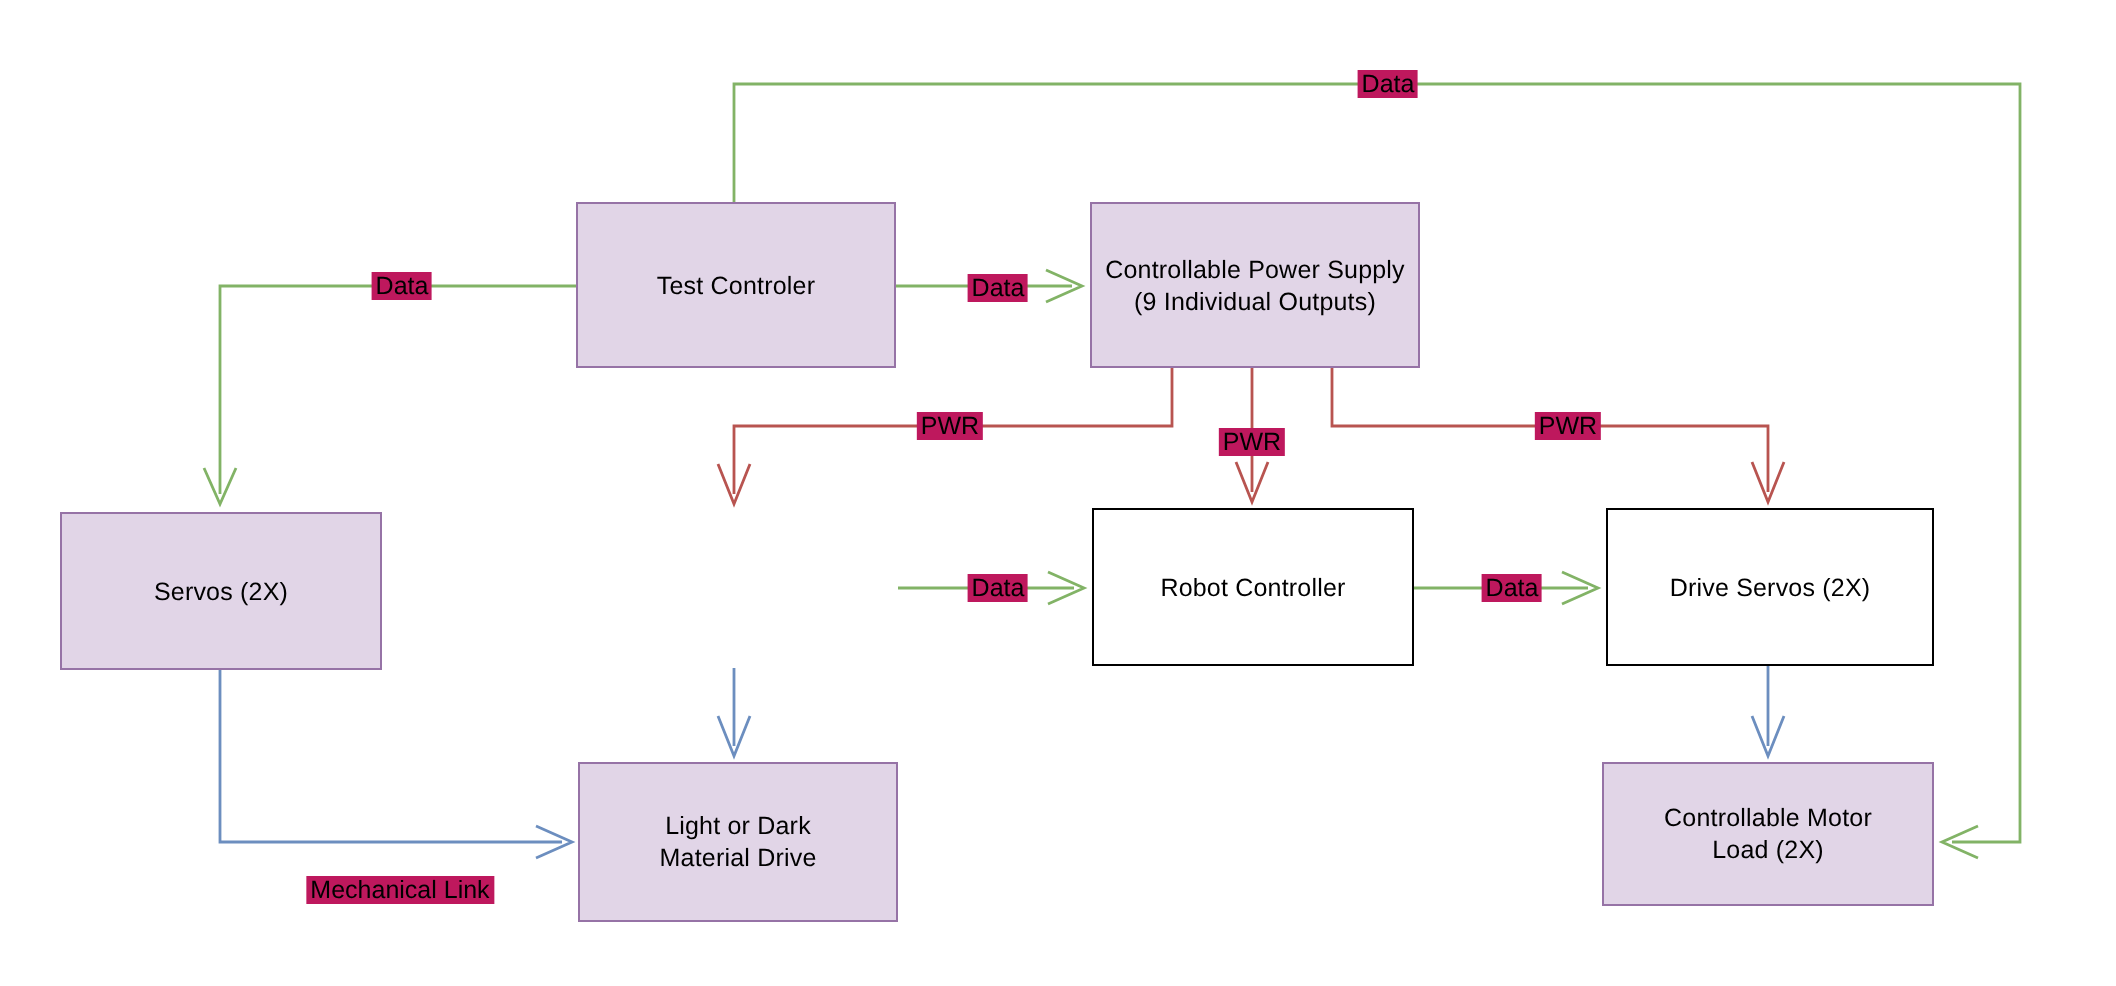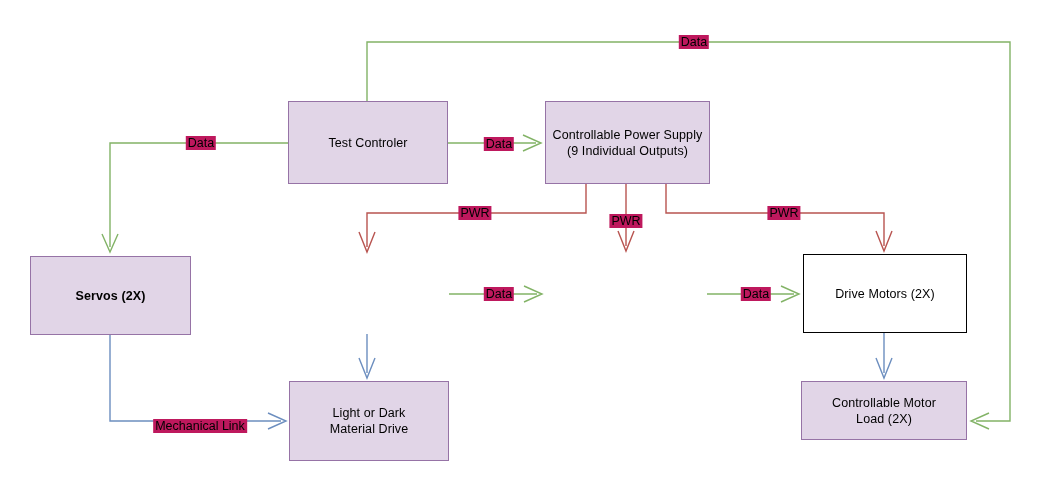--- a/index.html
+++ b/index.html
@@ -129,43 +129,46 @@
 
   <div class="node fill-purple" style="left: 288px; top: 101px; width: 160px; height: 83px;">
     <span class="node-label">Test Controler</span>
   </div>
 
   <div class="node fill-purple" style="left: 545px; top: 101px; width: 165px; height: 83px;">
     <span class="node-label">Controllable Power Supply
 (9 Individual Outputs)</span>
   </div>
 
-  <div class="node fill-purple" style="left: 30px; top: 256px; width: 161px; height: 79px; font-weight: bold;">
+  <div class="node fill-purple" style="left: 30px; top: 256px; width: 161px; height: 79px;">
     <span class="node-label">Servos (2X)</span>
   </div>
 
 
+  <div class="node fill-white" style="left: 546px; top: 254px; width: 161px; height: 79px;">
+    <span class="node-label">Robot Controller</span>
+  </div>
 
   <div class="node fill-white" style="left: 803px; top: 254px; width: 164px; height: 79px;">
-    <span class="node-label">Drive Motors (2X)</span>
+    <span class="node-label">Drive Servos (2X)</span>
   </div>
 
   <div class="node fill-purple" style="left: 289px; top: 381px; width: 160px; height: 80px;">
     <span class="node-label">Light or Dark
 Material Drive</span>
   </div>
 
-  <div class="node fill-purple" style="left: 801px; top: 381px; width: 166px; height: 59px;">
+  <div class="node fill-purple" style="left: 801px; top: 381px; width: 166px; height: 72px;">
     <span class="node-label">Controllable Motor
 Load (2X)</span>
   </div>
 
   <div class="edge-label" style="left: 499px; top: 144px;">Data</div>
   <div class="edge-label" style="left: 201px; top: 143px;">Data</div>
   <div class="edge-label" style="left: 694px; top: 42px;">Data</div>
   <div class="edge-label" style="left: 499px; top: 294px;">Data</div>
   <div class="edge-label" style="left: 756px; top: 294px;">Data</div>
   <div class="edge-label" style="left: 475px; top: 213px;">PWR</div>
   <div class="edge-label" style="left: 626px; top: 221px;">PWR</div>
   <div class="edge-label" style="left: 784px; top: 213px;">PWR</div>
-  <div class="edge-label" style="left: 200px; top: 426px;">Mechanical Link</div>
+  <div class="edge-label" style="left: 200px; top: 445px;">Mechanical Link</div>
 
 </div>
 
 </body></html>

